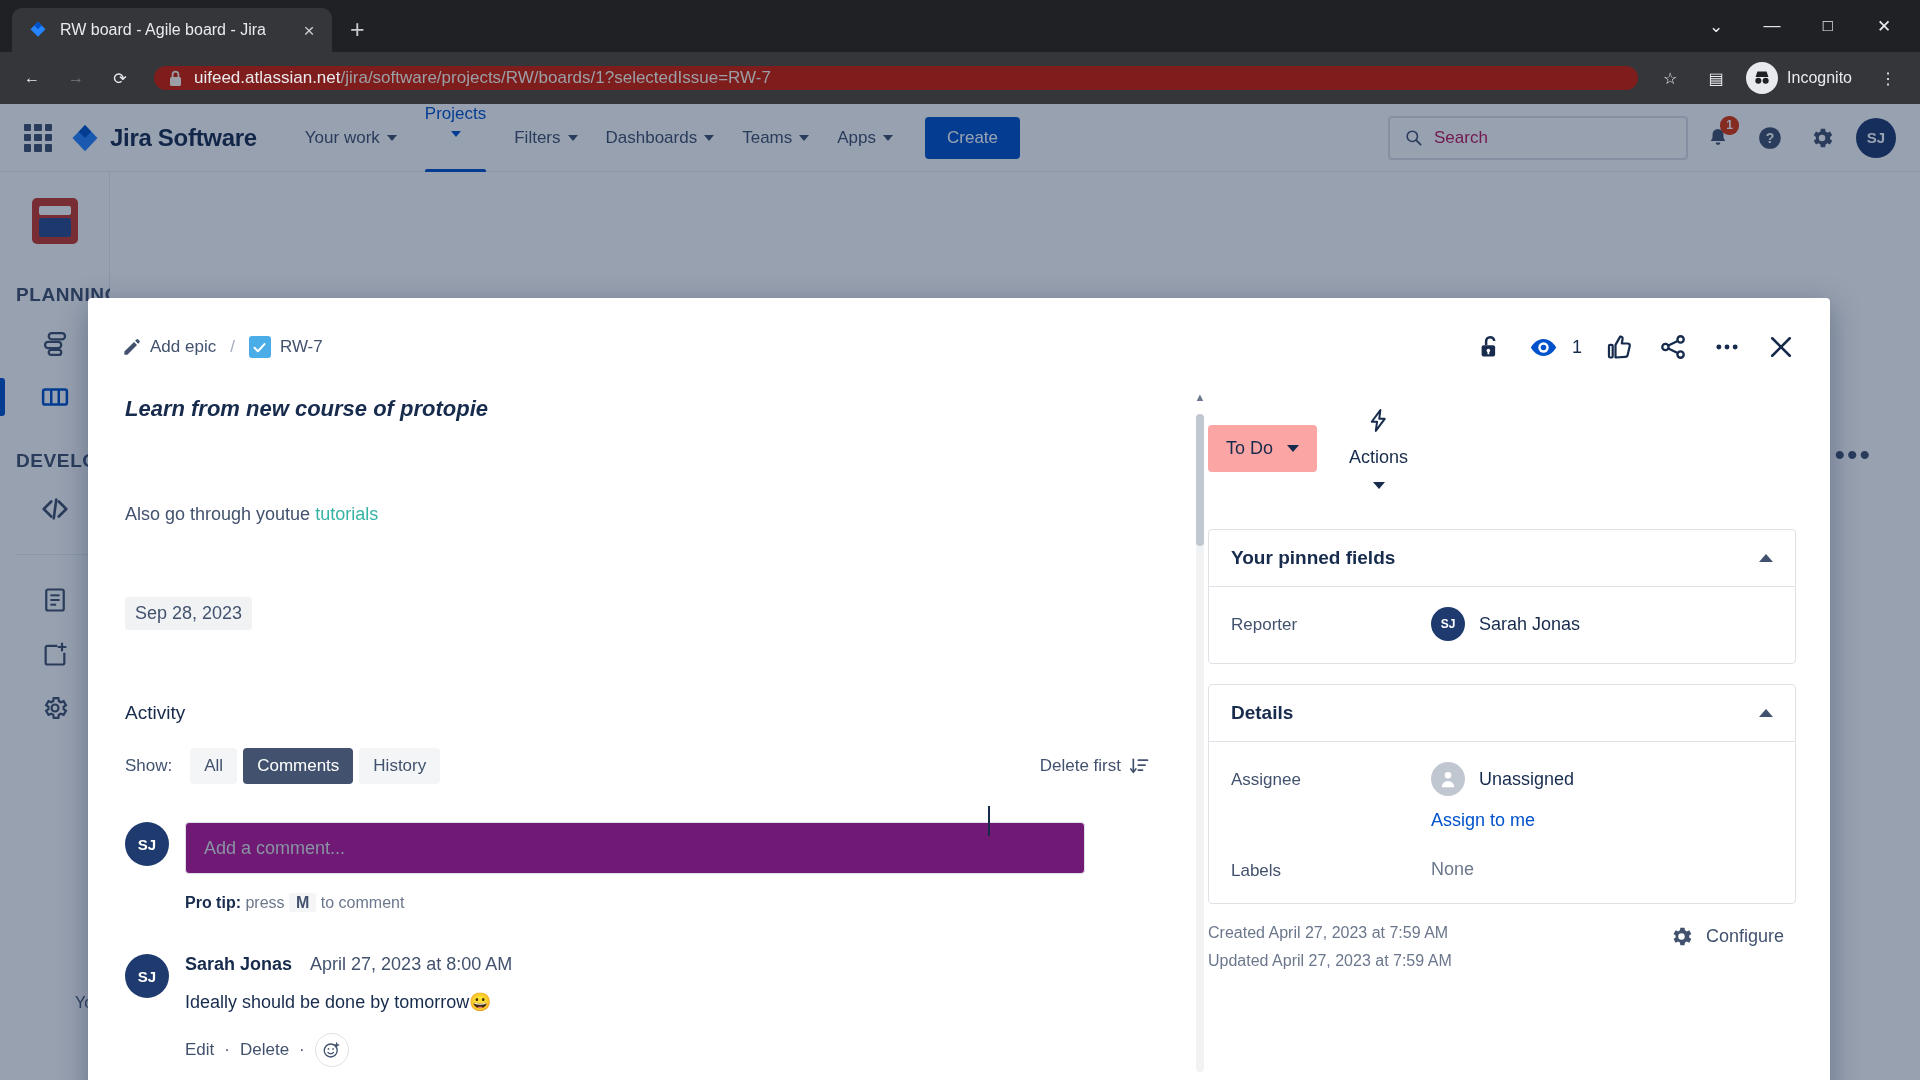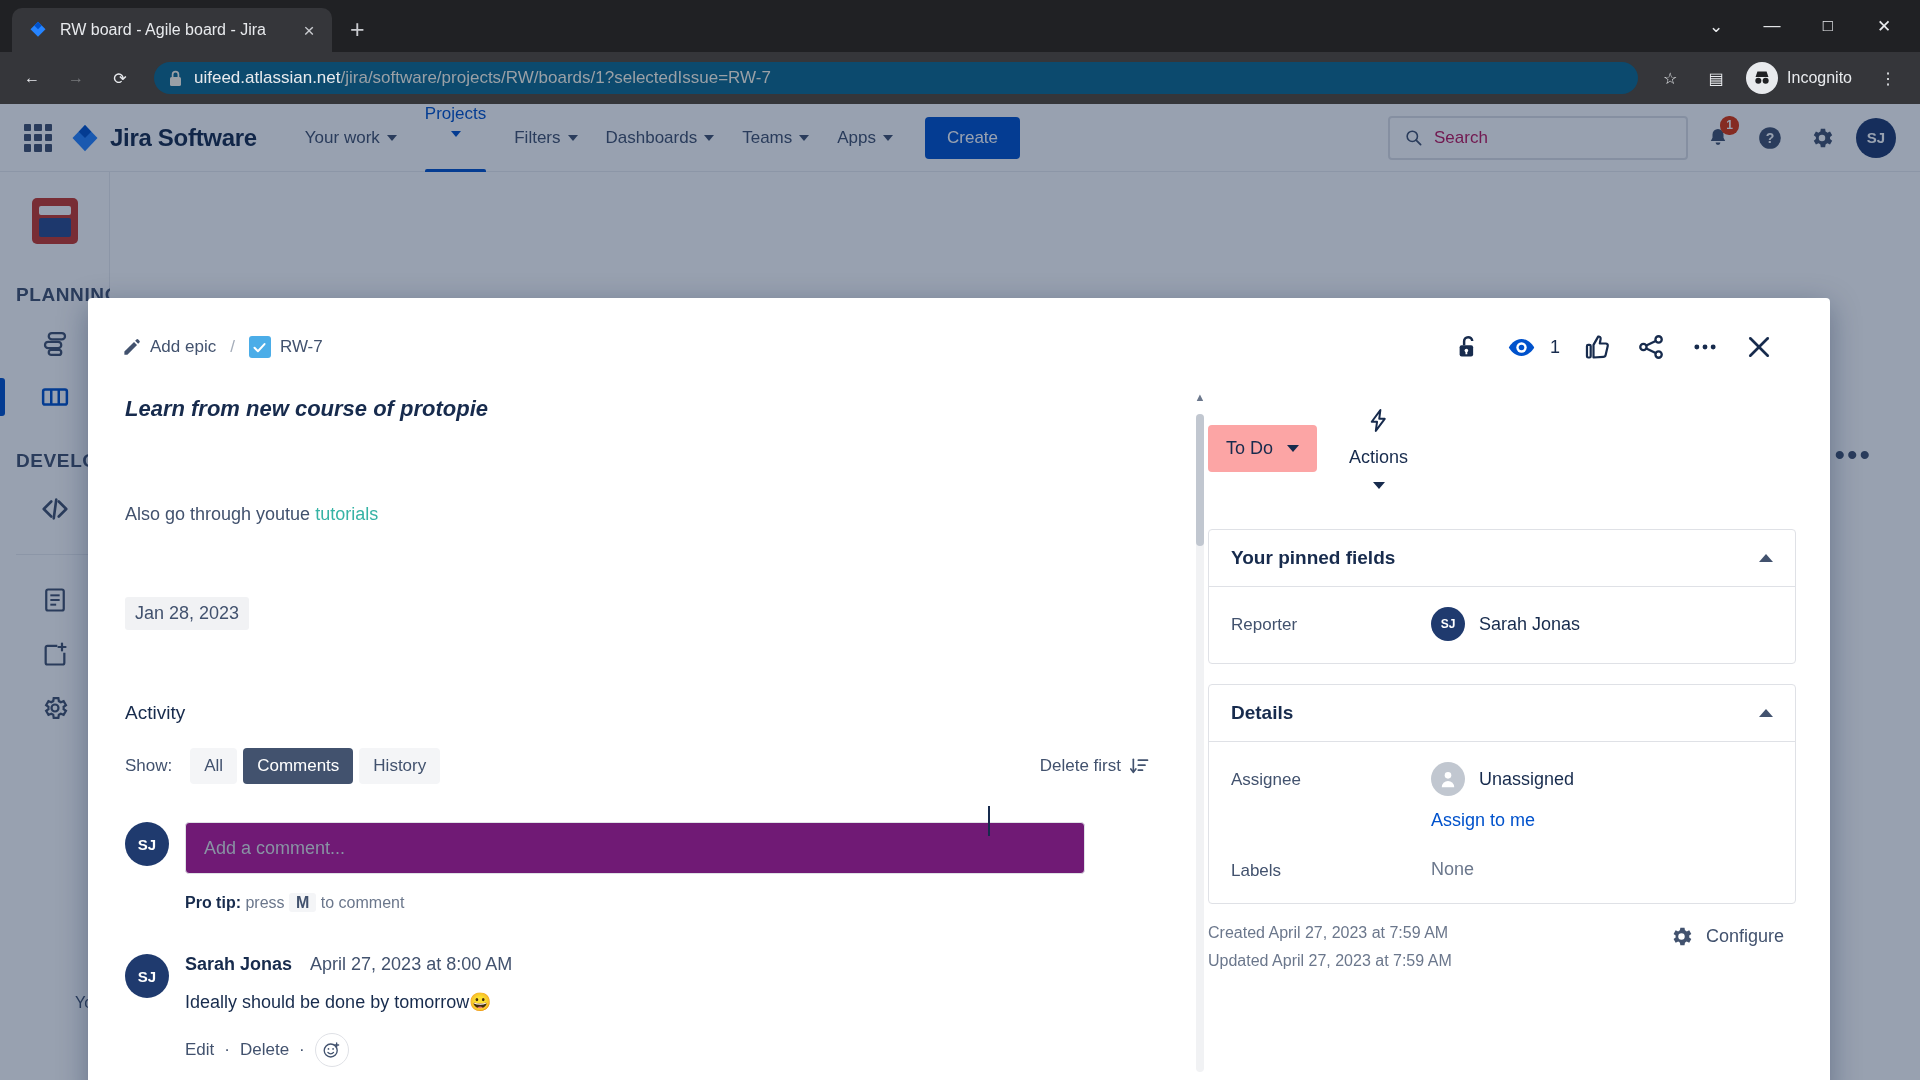--- a/index.html
+++ b/index.html
@@ -22,21 +22,21 @@
   .tab-close { color: #c9cbcf; font-size: 19px; line-height: 1; width: 26px; text-align: center; cursor: pointer; }
   .newtab { color: #c9cbcf; font-size: 25px; line-height: 1; margin: 0 0 10px 18px; cursor: pointer; }
 
   .winctl { position: absolute; right: 8px; top: 6px; display: flex; align-items: center; gap: 0; }
   .winctl div { width: 56px; height: 40px; display: flex; align-items: center; justify-content: center; color: #e8eaed; font-size: 17px; cursor: pointer; }
 
   .omnibar { height: 52px; background: #35363a; display: flex; align-items: center; padding: 0 12px; gap: 4px; }
   .navbtn { width: 40px; height: 40px; border-radius: 50%; display: flex; align-items: center; justify-content: center; color: #e8eaed; cursor: pointer; }
   .navbtn.dim { color: #77797c; }
   .urlbox {
-    flex: 1; height: 32px; background: #0c4a6e; border-radius: 19px; margin-left: 10px;
+    flex: 1; height: 24px; background: #7f1d1d; border-radius: 19px; margin-left: 10px;
     display: flex; align-items: center; padding: 0 14px; gap: 11px; min-width: 0;
   }
   .url-text { font-size: 17px; color: #9aa0a6; white-space: nowrap; overflow: hidden; }
   .url-text b { color: #e8eaed; font-weight: 400; }
   .omni-right { display: flex; align-items: center; gap: 6px; padding-left: 8px; }
   .incog { display: flex; align-items: center; gap: 9px; color: #e8eaed; font-size: 16px; padding: 0 10px 0 4px; }
   .incog-av { width: 32px; height: 32px; border-radius: 50%; background: #e8eaed; display: flex; align-items: center; justify-content: center; }
 
   
   .viewport { position: absolute; left: 0; top: 104px; width: 1920px; height: 976px; background: #fff; overflow: hidden; }
@@ -78,21 +78,21 @@
 
   
   .scrim { position: absolute; inset: 0; background: rgba(9,30,66,0.42); }
 
   
   .modal {
     position: absolute; left: 88px; top: 194px; width: 1742px; height: 802px;
     background: #fff; border-radius: 4px; box-shadow: 0 8px 30px rgba(9,30,66,.35);
     display: flex; flex-direction: column; overflow: hidden;
   }
-  .modal-head { display: flex; align-items: center; padding: 26px 48px 10px 34px; }
+  .modal-head { display: flex; align-items: center; padding: 26px 26px 10px 34px; }
   .crumbs { display: flex; align-items: center; gap: 14px; }
   .crumb { display: flex; align-items: center; gap: 9px; font-size: 17px; color: #42526e; cursor: pointer; }
   .crumb-sep { color: #a5adba; font-size: 17px; }
   .chk-icon { width: 22px; height: 22px; border-radius: 3px; background: #4bade8; display: flex; align-items: center; justify-content: center; }
   .head-spacer { flex: 1; }
   .head-actions { display: flex; align-items: center; gap: 8px; }
   .hbtn { width: 46px; height: 46px; border-radius: 4px; display: flex; align-items: center; justify-content: center; cursor: pointer; }
   .watch-wrap { display: flex; align-items: center; gap: 5px; cursor: pointer; }
   .watch-count { font-size: 18px; color: #172b4d; font-weight: 500; margin-right: 6px; }
 
@@ -424,21 +424,21 @@
 
       <div class="modal-body">
 
         <div class="col-left">
           <div class="col-left-inner">
             <div class="issue-title">Learn from new course of protopie</div>
             <div class="desc">
               <span>Also go through youtue </span><a>tutorials</a>
             </div>
             <div>
-              <span class="datechip">Jan 28, 2023</span>
+              <span class="datechip">Sep 28, 2023</span>
             </div>
             <div class="act-h">Activity</div>
             <div class="act-row">
               <span class="act-label">Show:</span>
               <span class="seg">All</span>
               <span class="seg on">Comments</span>
               <span class="seg">History</span>
               <span class="act-spacer"></span>
               <span class="sortby">
                 <span>Delete first</span>

